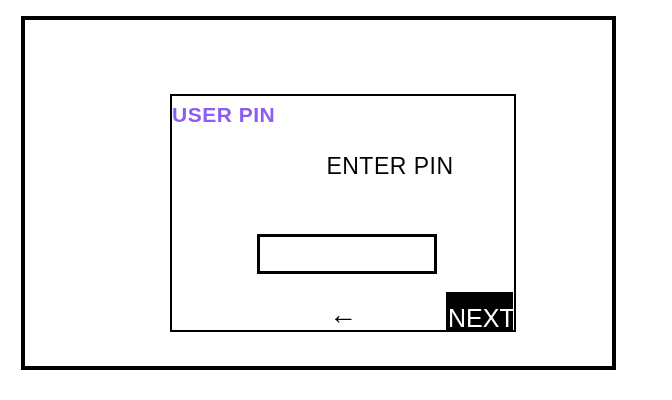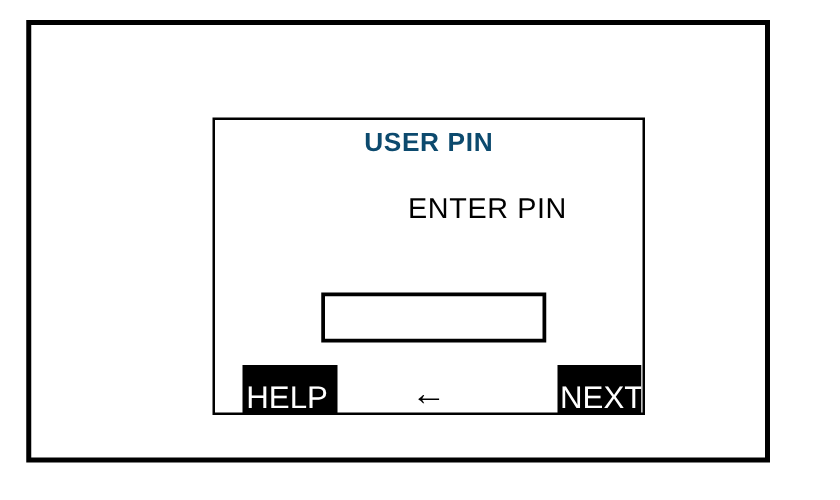--- a/index.html
+++ b/index.html
@@ -40,24 +40,24 @@
     background: #ffffff;
     overflow: visible;
   }
 
   
   #screen-title {
     position: absolute;
     left: 0;
     top: 6px;
     width: 100%;
-    text-align: center;
+    text-align: left;
     font-size: 21px;
     font-weight: bold;
-    color: #0c4a6e;
+    color: #8b5cf6;
     letter-spacing: 0.5px;
     line-height: 26px;
     white-space: nowrap;
   }
 
   #screen-prompt {
     position: absolute;
     left: 0;
     top: 56px;
     width: 100%;
@@ -149,19 +149,18 @@
     <div id="screen-title">USER PIN</div>
 
     <div id="screen-prompt">ENTER PIN</div>
 
     <div id="pin-field" placeholder=""></div>
 
     <div id="softkey-row">
 
       <div id="softkey-back">←</div>
 
-      <div class="softkey" id="softkey-help">HELP</div>
 
       <div class="softkey" id="softkey-next">NEXT</div>
 
     </div>
   </div>
 </div>
 
 </body></html>

